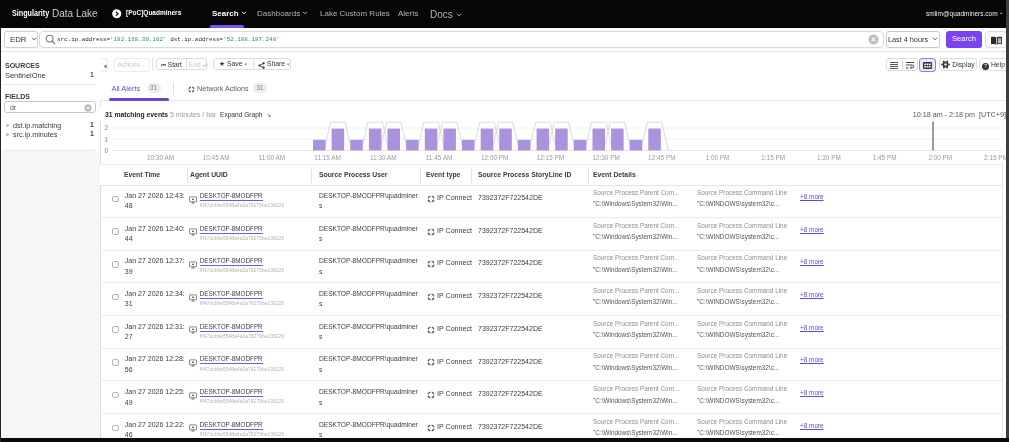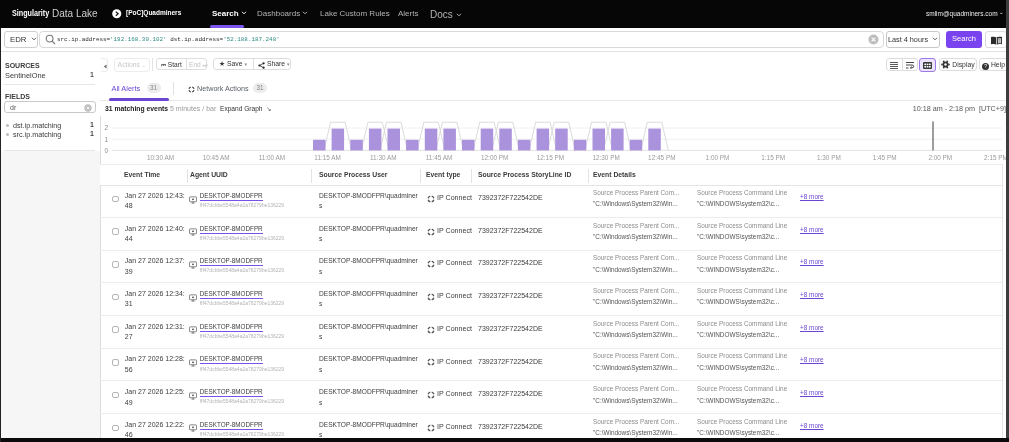--- a/index.html
+++ b/index.html
@@ -70,21 +70,21 @@
    <span style="position:absolute;left:5px;top:2px;font-size:7px;color:#555">dr</span>
    <svg style="position:absolute;right:3px;top:2px" width="8" height="8" viewBox="0 0 11 11">
         <circle cx="5.5" cy="5.5" r="5" fill="#bdbdbd"></circle>
         <path d="M3.6 3.6 L7.4 7.4 M7.4 3.6 L3.6 7.4" stroke="#fff" stroke-width="1.2"></path>
       </svg>
  </div>
  <div class="abs" style="left:6px;top:71.5px;width:3px;height:3px;background:#bbb;border-radius:50%"></div>
  <div class="abs" style="left:13px;top:68.5px;font-size:7.2px;color:#3a3a3a">dst.ip.matching</div>
  <div class="abs" style="left:90px;top:68.5px;font-size:7px;font-weight:bold;color:#444">1</div>
  <div class="abs" style="left:6px;top:81px;width:3px;height:3px;background:#bbb;border-radius:50%"></div>
- <div class="abs" style="left:13px;top:78px;font-size:7.2px;color:#3a3a3a">src.ip.matching</div>
+ <div class="abs" style="left:13px;top:78px;font-size:7.2px;color:#3a3a3a">src.ip.minutes</div>
  <div class="abs" style="left:90px;top:78px;font-size:7px;font-weight:bold;color:#444">1</div>
  <div class="abs" style="left:4px;top:98px;width:91px;height:1px;background:#e6e6e6"></div>
 </div>
 
 <div class="abs" style="left:100px;top:52px;width:909px;height:24px;background:#fff">
  <div class="abs" style="left:0.5px;top:6px;width:7px;height:13.5px;border:1px solid #ececec;border-left:none;border-radius:0 3px 3px 0;background:#fdfdfd"></div>
  <svg class="abs" style="left:2.5px;top:12px" width="4" height="5" viewBox="0 0 4 5">
       <path d="M3.5 0.5 L0.8 2.5 L3.5 4.5 Z" fill="#6a6a6a"></path>
     </svg>
  <div class="abs" style="left:13.8px;top:6px;width:36px;height:13.5px;border:1px solid #ececec;border-radius:3px;font-size:6.8px;color:#c8c8c8;line-height:12px;text-align:center;white-space:nowrap">Actions <span style="font-size:5px">⌄</span></div>
@@ -147,21 +147,21 @@
  <span class="abs" style="left:88px;top:10px">
       <svg style="display:block" width="7" height="7" viewBox="0 0 10 10">
         <path d="M8.59 5.90 A3.7 3.7 0 0 1 5.90 8.59 M4.10 8.59 A3.7 3.7 0 0 1 1.41 5.90 M1.41 4.10 A3.7 3.7 0 0 1 4.10 1.41 M5.90 1.41 A3.7 3.7 0 0 1 8.59 4.10" fill="none" stroke="#444" stroke-width="1.7" stroke-linecap="butt"></path>
       </svg>
     </span>
  <div class="abs" style="left:97px;top:8px;font-size:7.2px;color:#5a6068">Network Actions</div>
  <div class="abs" style="left:153px;top:6.5px;width:14px;height:10.5px;background:#ececec;border-radius:6px;font-size:6.3px;color:#828282;text-align:center;line-height:10.5px">31</div>
  <div class="abs" style="left:9px;top:22px;width:60px;height:3px;background:#6b46d4;border-radius:2px"></div>
 </div>
 
-<div class="abs" style="left:100px;top:101px;width:909px;height:15px;background:#fff">
+<div class="abs" style="left:100px;top:107px;width:909px;height:15px;background:#fff">
  <div class="abs" style="left:5px;top:3.5px;font-size:6.8px;font-weight:bold;color:#222">31 matching events</div>
  <div class="abs" style="left:70px;top:3.5px;font-size:7px;color:#9a9a9a">5 minutes / bar</div>
  <div class="abs" style="left:120px;top:4px;font-size:6.6px;color:#333">Expand Graph&nbsp; <span style="font-size:6px">↘</span></div>
  <div class="abs" style="right:3px;top:3px;font-size:7.2px;color:#555">10:18 am - 2:18 pm &nbsp;[UTC+9]</div>
 </div>
 
 <svg width="909" height="52" viewBox="0 0 909 52" style="position:absolute;left:100px;top:112px">
 <g transform="translate(-100,-112)">
 <line x1="112" y1="128" x2="1002" y2="128" stroke="#f0f0f0" stroke-width="1"></line>
 <line x1="112" y1="139.2" x2="1002" y2="139.2" stroke="#f0f0f0" stroke-width="1"></line>

